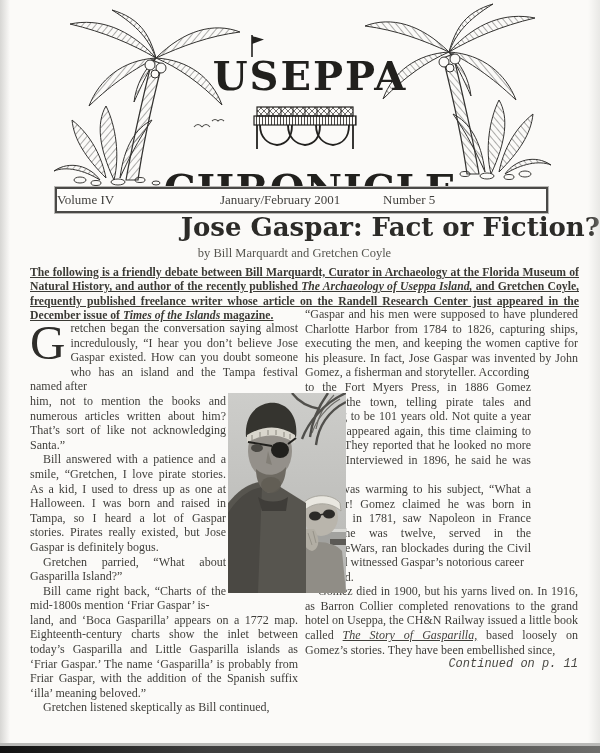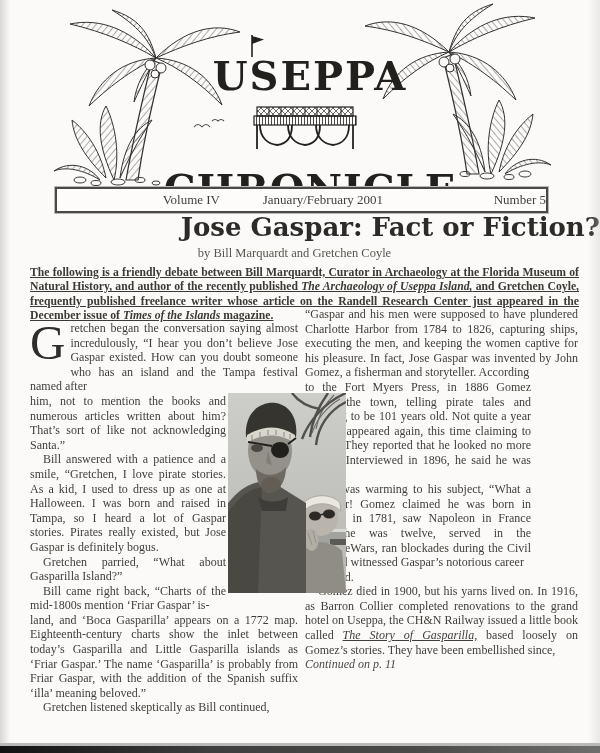--- a/index.html
+++ b/index.html
@@ -22,40 +22,40 @@
               font-weight:bold;color:#21201d;letter-spacing:2px;}
   .useppa{left:170px;top:52px;width:280px;font-size:40px;}
   .chronicle{left:110px;top:134px;width:400px;font-size:40px;letter-spacing:1px;margin-top:31px;}
   .flag{position:absolute;left:249px;top:33px;}
   .bridge{position:absolute;left:252px;top:105px;}
   .birds{position:absolute;left:192px;top:116px;}
   
   .volume-bar{position:absolute;left:55px;top:187px;width:489px;height:22px;
               border:2px solid #4a4947;box-shadow:0 0 0 1px #b9b8b5;background:#fdfcfa;
               display:flex;align-items:center;font-size:13px;color:#403f3c;}
-  .volume-bar .cell{flex:1;text-align:right;}
+  .volume-bar .cell{flex:1;text-align:left;}
   
   .headline{position:absolute;left:0;top:212px;width:600px;text-align:right;
             font-family:"DejaVu Serif",serif;font-weight:bold;font-size:26px;color:#2c2b28;}
   .byline{position:absolute;left:0;top:246px;width:589px;text-align:center;
           font-size:12.5px;color:#56554f;}
   
   .intro{position:absolute;left:30px;top:266px;width:549px;font-weight:bold;
          font-size:11.7px;line-height:14.4px;text-align:justify;color:#3b3a35;text-decoration:underline;}
   
   .col{position:absolute;font-size:12px;line-height:14.6px;text-align:justify;}
   .col p{margin:0;}
   .col-left{left:30px;top:321px;width:268px;}
   .col-right{left:305px;top:307px;width:273px;}
   .narrow-l{width:196px;}
   .narrow-r{width:226px;margin-left:47px;}
   .indent{text-indent:13px;}
   .dropcap{float:left;font-size:49px;line-height:40px;height:42px;padding:2px 5px 0 0;
            color:#2e2d2a;font-family:"Liberation Serif",serif;}
-  .continued{font-style:italic;text-align:left;margin-top:9px;color:#4a4944;}
+  .continued{font-style:italic;text-align:right;margin-top:9px;color:#4a4944;font-family:Liberation Mono, monospace;}
   
   .photo{position:absolute;left:228px;top:393px;width:118px;height:200px;}
   svg{display:block;}
 </style>
 </head>
 <body>
 
 <div class="page">
 
   <div class="masthead">

